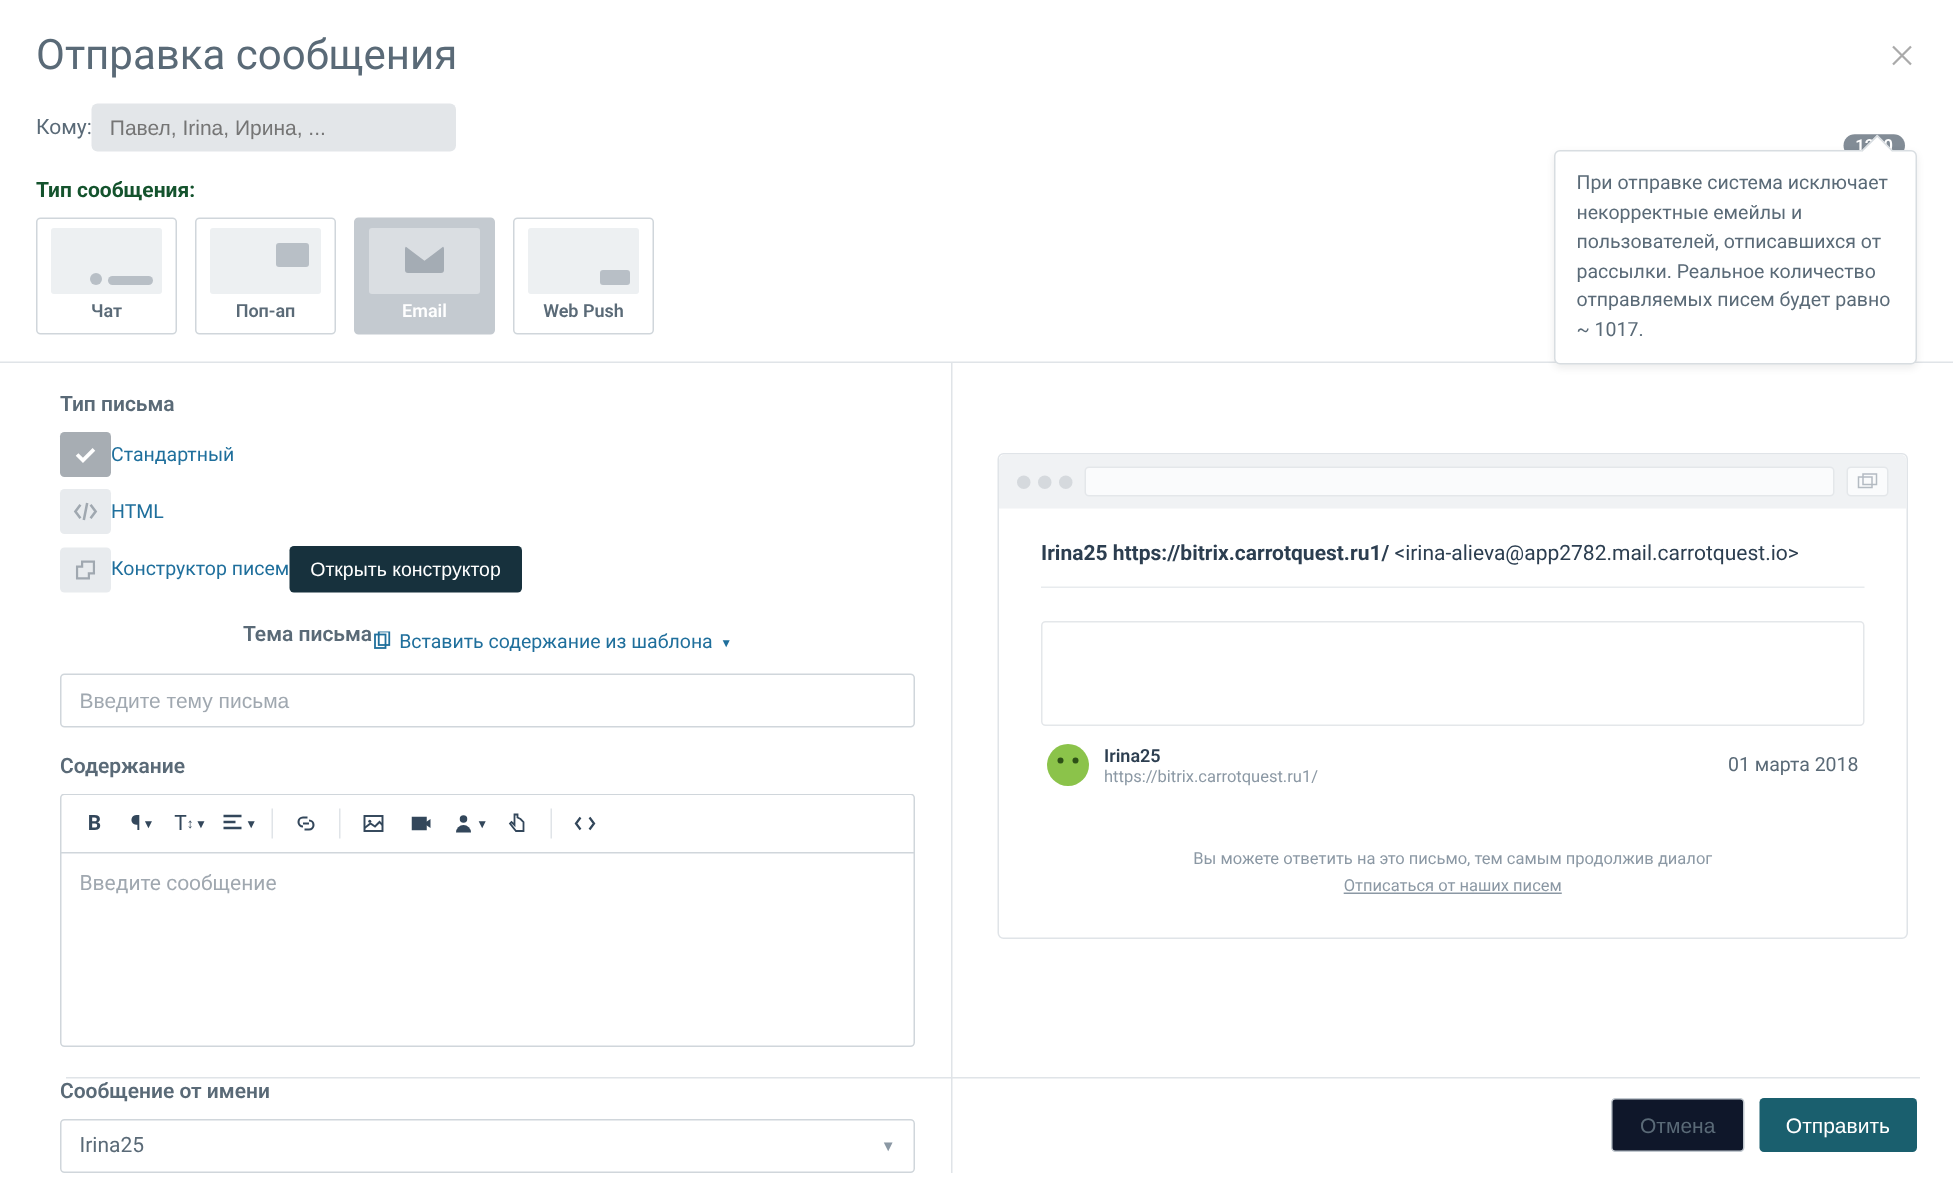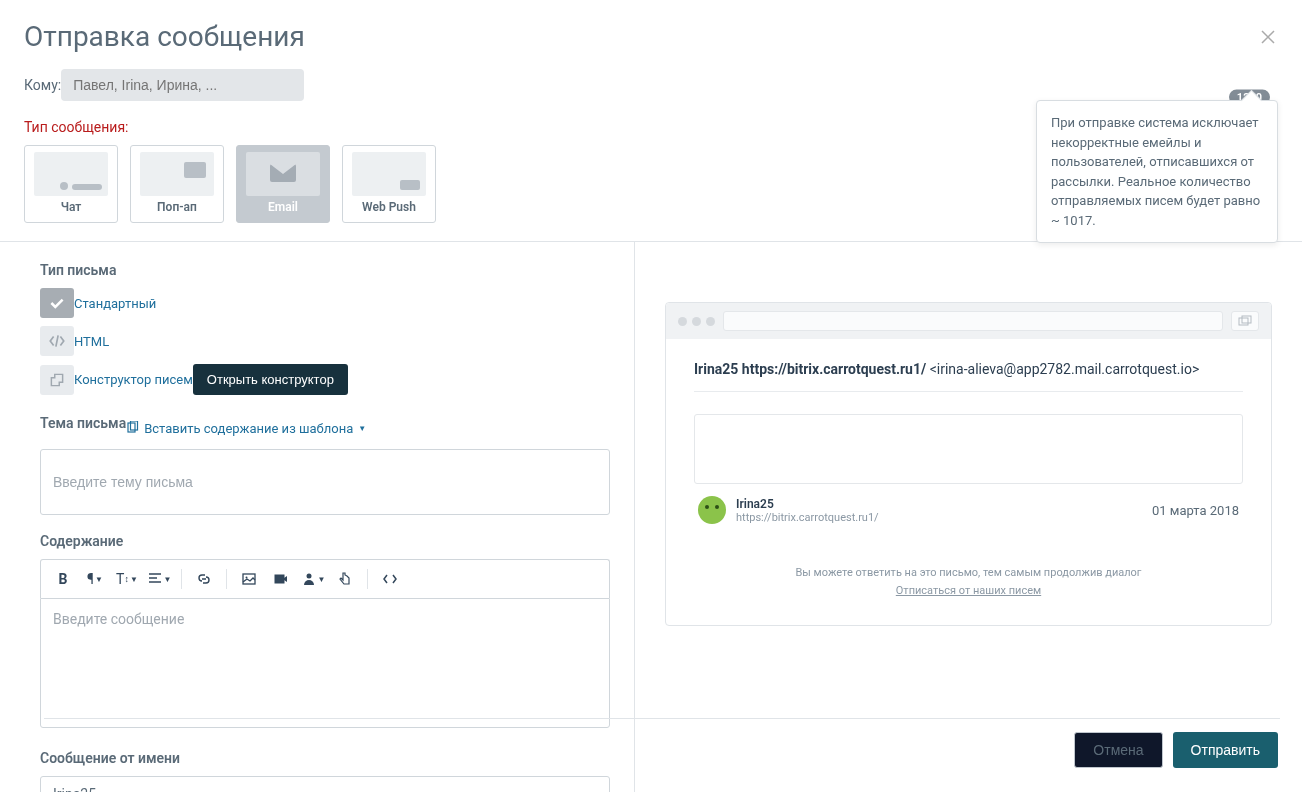--- a/index.html
+++ b/index.html
@@ -10,21 +10,21 @@
 .close-btn { width: 20px; height: 20px; cursor: pointer; color: #aaa; display: flex; align-items: center; justify-content: center; }
 .close-btn svg { width: 16px; height: 16px; }
 .recipient-row { display: flex; align-items: center; padding: 0 24px 18px; gap: 0; }
 .recipient-row label { color: #5a6a77; font-size: 14px; flex-shrink: 0; }
 .recipient-input { flex: 1; background: #e3e6e9; border: none; border-radius: 4px; padding: 8px 50px 8px 12px; color: #8b98a4; font-size: 14px; position: relative; }
 .recipient-wrap { flex: 1; position: relative; }
 .count-badge { position: absolute; right: 8px; top: 50%; transform: translateY(-50%); background: #828c96; color: #fff; border-radius: 10px; padding: 1px 8px; font-size: 11px; font-weight: 600; margin-top: 12px; }
 .tooltip { position: absolute; top: 100px; right: 24px; width: 242px; background: #fff; border: 1px solid #d8dde1; border-radius: 4px; padding: 12px 14px; font-size: 13px; line-height: 1.5; color: #5a6a77; box-shadow: 0 2px 6px rgba(0,0,0,0.08); z-index: 10; }
 .tooltip::before { content: ""; position: absolute; top: -8px; right: 18px; width: 14px; height: 14px; background: #fff; border-left: 1px solid #d8dde1; border-top: 1px solid #d8dde1; transform: rotate(45deg); }
 .type-section { padding: 0 24px 18px; }
-.type-section .label { font-size: 14px; color: #b91c1c; font-weight: 400; margin-bottom: 10px; }
+.type-section .label { font-size: 14px; color: #14532d; font-weight: 700; margin-bottom: 10px; }
 .type-cards { display: flex; gap: 12px; }
 .type-card { width: 94px; height: 78px; border: 1px solid #d0d6db; border-radius: 3px; background: #fff; display: flex; flex-direction: column; align-items: center; cursor: pointer; padding: 6px 0 0; }
 .type-card.active { background: #c4cad0; border-color: #c4cad0; }
 .type-card .thumb { width: 74px; height: 44px; background: #edf0f2; border-radius: 2px; position: relative; margin-bottom: 4px; }
 .type-card.active .thumb { background: #dadee2; }
 .type-card .label-text { font-size: 12px; color: #5a6a77; font-weight: 600; }
 .type-card.active .label-text { color: #fff; }
 .thumb-chat::after { content: ""; position: absolute; bottom: 6px; right: 6px; width: 30px; height: 6px; background: #b8bfc6; border-radius: 3px; }
 .thumb-chat::before { content: ""; position: absolute; bottom: 6px; right: 40px; width: 8px; height: 8px; background: #b8bfc6; border-radius: 50%; }
 .thumb-popup::after { content: ""; position: absolute; top: 10px; right: 8px; width: 22px; height: 16px; background: #b8bfc6; border-radius: 2px; }
@@ -34,24 +34,24 @@
 .left-pane { width: 635px; padding: 20px 24px 0 40px; border-right: 1px solid #e0e4e8; }
 .right-pane { flex: 1; padding: 60px 30px 0; }
 .subsection-label { font-size: 14px; font-weight: 600; color: #5a6a77; margin-bottom: 10px; }
 .letter-types { margin-bottom: 20px; }
 .letter-type-row { display: flex; align-items: center; margin-bottom: 8px; }
 .lt-icon { width: 34px; height: 30px; background: #e8ebee; border-radius: 3px; display: flex; align-items: center; justify-content: center; color: #a0a8b0; }
 .lt-icon.active { background: #a7adb3; color: #fff; }
 .lt-icon svg { width: 18px; height: 18px; }
 .lt-label { color: #1f6f9c; font-size: 13px; cursor: pointer; }
 .btn-dark { background: #17313d; color: #fff; border: none; border-radius: 3px; padding: 8px 14px; font-size: 13px; cursor: pointer; }
-.subject-row { display: flex; justify-content: flex-start; align-items: center; margin-bottom: 8px; }
+.subject-row { display: flex; justify-content: center; align-items: center; margin-bottom: 8px; }
 .insert-template { color: #1f6f9c; font-size: 13px; cursor: pointer; display: flex; align-items: center; gap: 4px; }
 .insert-template svg { width: 14px; height: 14px; }
-.text-input { width: 100%; border: 1px solid #d0d6db; border-radius: 3px; padding: 24px 12px; font-size: 14px; color: #6d28d9; }
+.text-input { width: 100%; border: 1px solid #d0d6db; border-radius: 3px; padding: 9px 12px; font-size: 14px; color: #6d28d9; }
 .text-input::placeholder { color: #a0a8b0; }
 .subject-field { margin-bottom: 18px; }
 .toolbar { border: 1px solid #d0d6db; border-bottom: none; border-radius: 3px 3px 0 0; padding: 6px 8px; display: flex; gap: 4px; align-items: center; }
 .toolbar .sep { width: 1px; height: 20px; background: #e0e4e8; margin: 0 4px; }
 .tb-btn { width: 28px; height: 26px; display: flex; align-items: center; justify-content: center; color: #33475b; cursor: pointer; border-radius: 2px; font-size: 14px; }
 .tb-btn svg { width: 16px; height: 16px; }
 .caret { font-size: 8px; margin-left: 1px; }
 .editor { width: 100%; border: 1px solid #d0d6db; border-radius: 0 0 3px 3px; min-height: 130px; padding: 12px; font-size: 14px; color: #a0a8b0; resize: vertical; }
 .from-field { margin-top: 22px; }
 .select-box { width: 100%; border: 1px solid #d0d6db; border-radius: 3px; padding: 9px 12px; display: flex; justify-content: space-between; align-items: center; cursor: pointer; }

